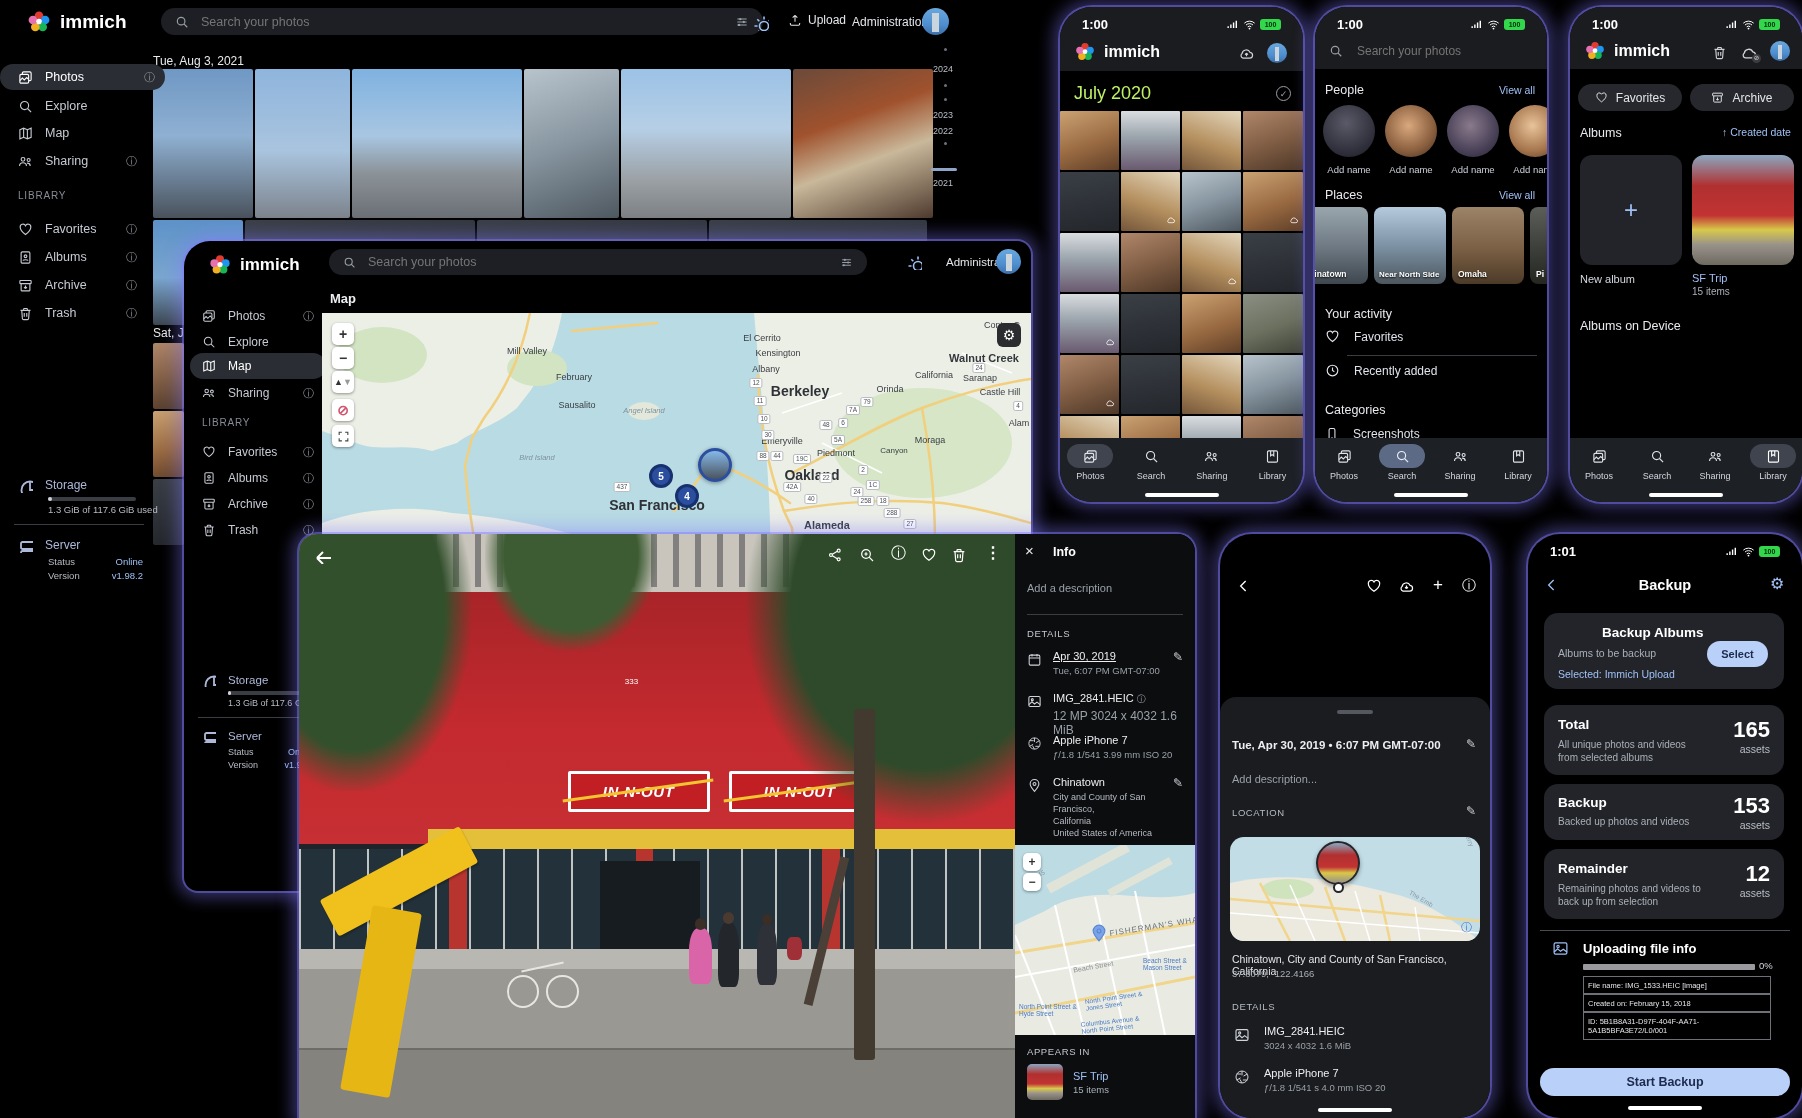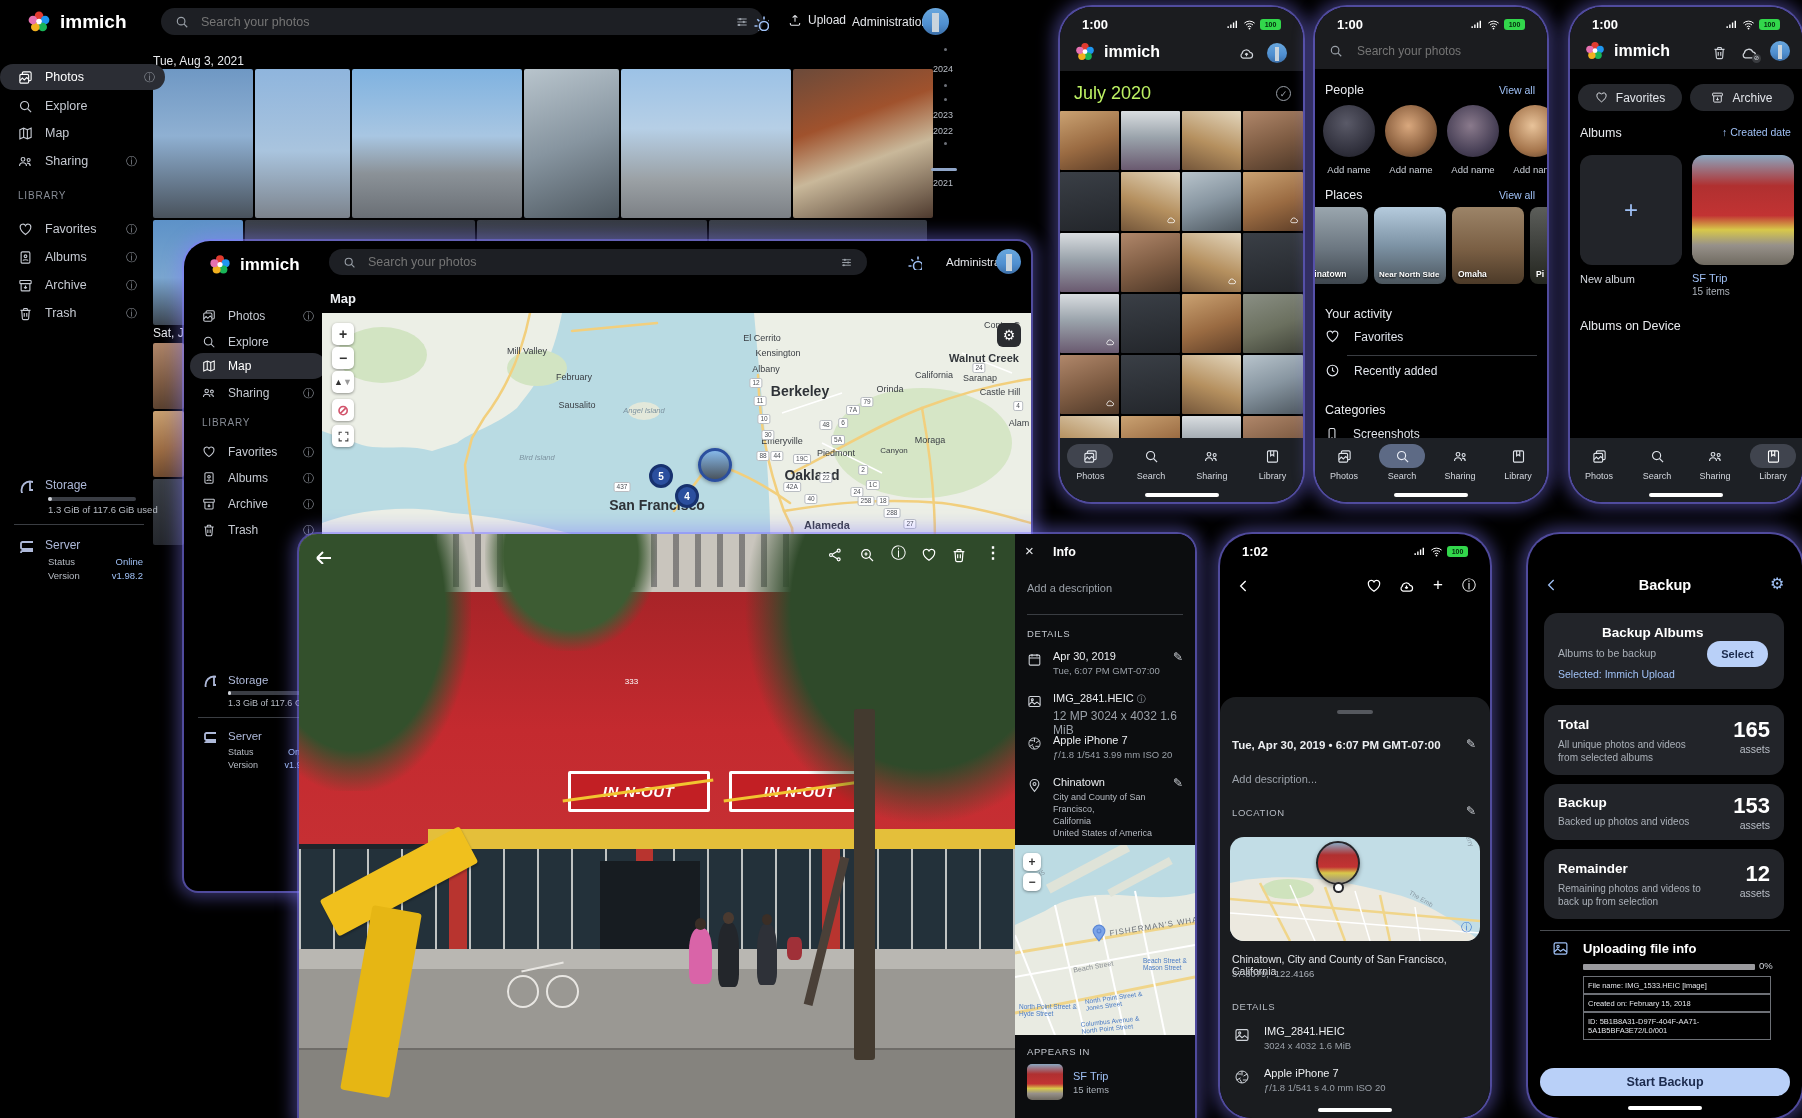--- a/index.html
+++ b/index.html
@@ -638,21 +638,21 @@
   <div class="abs" style="left:716px;top:0;width:180px;height:584px;background:#0c0d0f;">
     <span class="abs" style="left:10px;top:8px;color:#e8eaee;font-size:15px;">×</span>
     <span class="abs hdl" style="left:38px;top:11px;font-size:12.5px;">Info</span>
     <div class="abs" style="left:12px;top:48px;font-size:11px;color:#9aa0a8;">Add a description</div>
     <div class="divider" style="left:12px;top:80px;width:156px;"></div>
     <div class="abs" style="left:12px;top:94px;font-size:9.5px;letter-spacing:.6px;color:#c3c7ce;">DETAILS</div>
     <svg class="i abs" style="left:12px;top:118px;" width="15" height="15" stroke="#cfd3d9" fill="none" stroke-width="1.7">
           <use href="#s-calendar"></use>
         </svg>
     <div class="abs" style="left:38px;top:116px;">
-      <div style="font-size:11px;color:#eceef1;">Apr 30, 2019</div>
+      <div style="font-size:11px;color:#eceef1;text-decoration:underline;">Apr 30, 2019</div>
       <div style="font-size:9.5px;color:#9aa0a8;margin-top:3px;">Tue, 6:07 PM GMT-07:00</div>
     </div>
     <span class="abs pencil" style="left:158px;top:116px;">✎</span>
     <svg class="i abs" style="left:12px;top:160px;" width="15" height="15" stroke="#cfd3d9" fill="none" stroke-width="1.7">
           <use href="#s-image"></use>
         </svg>
     <div class="abs" style="left:38px;top:158px;">
       <div style="font-size:11px;color:#eceef1;"><span>IMG_2841.HEIC</span> <span style="color:#9aa0a8;font-size:9px;">ⓘ</span></div>
       <div style="font-size:12px;color:#9aa0a8;margin-top:3px;">12 MP  3024 x 4032  1.6 MiB</div>
     </div>
@@ -1010,32 +1010,20 @@
               <use href="#s-library"></use>
             </svg>
           </span>
       <span class="plab">Library</span>
     </div>
   </div>
   <div class="homebar" style="bottom:5px;"></div>
 </div>
 
 <div class="phone glow" style="left:1220px;top:534px;width:270px;height:584px;z-index:5;">
-  <div class="pstatus">
-    <span>1:02</span>
-    <span class="psicons">
-      <svg class="i" width="13" height="13" stroke="#fff" fill="none">
-            <use href="#s-signal"></use>
-          </svg>
-      <svg class="i" width="13" height="13" stroke="#fff" fill="none" stroke-width="1.8">
-            <use href="#s-wifi"></use>
-          </svg>
-      <span class="batt">100</span>
-    </span>
-  </div>
   <svg class="i abs" style="left:16px;top:44px;" width="16" height="16" stroke="#fff" fill="none" stroke-width="2">
         <use href="#s-chevl"></use>
       </svg>
   <svg class="i abs" style="left:146px;top:44px;" width="16" height="16" stroke="#fff" fill="none" stroke-width="1.8">
         <use href="#s-heart"></use>
       </svg>
   <svg class="i abs" style="left:178px;top:44px;" width="17" height="17" stroke="#fff" fill="none" stroke-width="1.7">
         <use href="#s-clouddl"></use>
       </svg>
   <span class="abs" style="left:213px;top:41px;color:#fff;font-size:17px;">+</span>
@@ -1088,20 +1076,32 @@
         </svg>
     <div class="abs" style="left:44px;top:370px;">
       <div style="font-size:11px;color:#eceef1;">Apple iPhone 7</div>
       <div style="font-size:9.5px;color:#9aa0a8;margin-top:3px;">ƒ/1.8   1/541 s   4.0 mm   ISO 20</div>
     </div>
   </div>
   <div class="homebar" style="bottom:6px;"></div>
 </div>
 
 <div class="phone glow" style="left:1528px;top:534px;width:274px;height:584px;z-index:5;">
+  <div class="pstatus">
+    <span>1:01</span>
+    <span class="psicons">
+      <svg class="i" width="13" height="13" stroke="#fff" fill="none">
+            <use href="#s-signal"></use>
+          </svg>
+      <svg class="i" width="13" height="13" stroke="#fff" fill="none" stroke-width="1.8">
+            <use href="#s-wifi"></use>
+          </svg>
+      <span class="batt">100</span>
+    </span>
+  </div>
   <svg class="i abs" style="left:16px;top:43px;" width="16" height="16" stroke="#9fc0f5" fill="none" stroke-width="2">
         <use href="#s-chevl"></use>
       </svg>
   <div class="abs" style="left:0;top:43px;width:100%;text-align:center;font-size:14.5px;font-weight:bold;color:#fff;">Backup</div>
   <span class="abs" style="left:242px;top:40px;color:#9fc0f5;font-size:16px;">⚙</span>
   <div class="card" style="left:16px;top:79px;width:240px;height:76px;">
     <div class="abs hdl" style="left:14px;top:12px;font-size:13.5px;padding-left:44px;">Backup Albums</div>
     <div class="abs sub" style="left:14px;top:34px;font-size:10.5px;">Albums to be backup</div>
     <div class="bluebtn abs" style="left:163px;top:28px;width:61px;height:26px;border-radius:15px;font-size:11px;">Select</div>
     <div class="abs link" style="left:14px;top:55px;font-size:10.5px;">Selected: Immich Upload</div>

